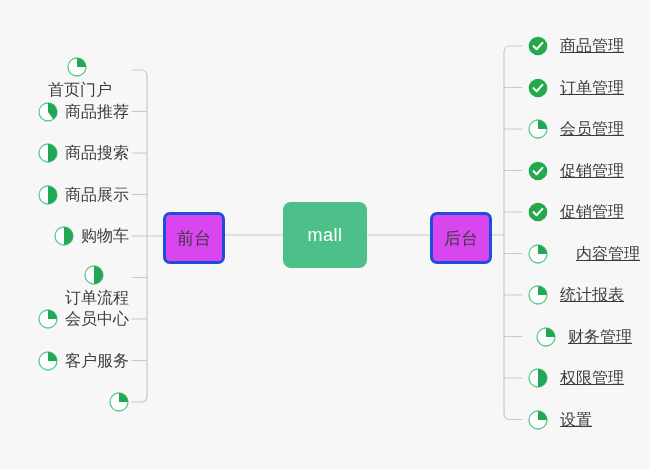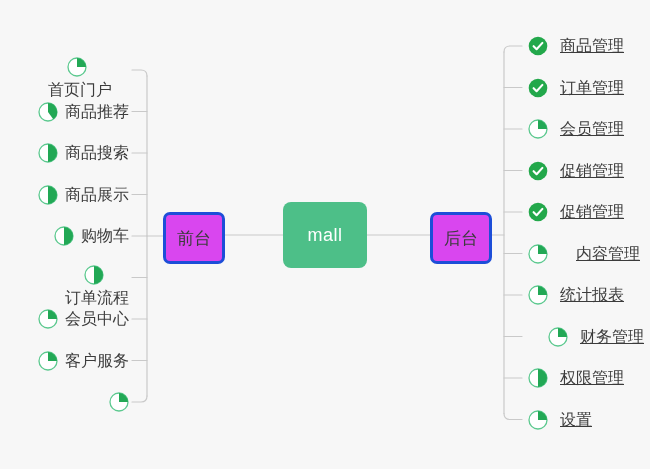--- a/index.html
+++ b/index.html
@@ -213,21 +213,21 @@
   </svg>
         <span class="leaf-label">内容管理</span>
       </div>
       <div class="leaf leaf-right" style="top: 282px; left: 528px;">
         <svg class="ico" viewBox="0 0 20 20">
     <circle cx="10" cy="10" r="9" fill="#ffffff" stroke="#5cc98f" stroke-width="1.3"></circle>
     <path d="M 10 10 L 10 1 A 9 9 0 0 1 19 10 Z" fill="#22a855"></path>
   </svg>
         <span class="leaf-label">统计报表</span>
       </div>
-      <div class="leaf leaf-right" style="top: 323.5px; left: 548px;">
+      <div class="leaf leaf-right" style="top: 323.5px; left: 536px;">
         <svg class="ico" viewBox="0 0 20 20">
     <circle cx="10" cy="10" r="9" fill="#ffffff" stroke="#5cc98f" stroke-width="1.3"></circle>
     <path d="M 10 10 L 10 1 A 9 9 0 0 1 19 10 Z" fill="#22a855"></path>
   </svg>
         <span class="leaf-label">财务管理</span>
       </div>
       <div class="leaf leaf-right" style="top: 365px; left: 528px;">
         <svg class="ico" viewBox="0 0 20 20">
     <circle cx="10" cy="10" r="9" fill="#ffffff" stroke="#5cc98f" stroke-width="1.3"></circle>
     <path d="M 10 10 L 10 1 A 9 9 0 0 1 10.000000000000002 19 Z" fill="#22a855"></path>

